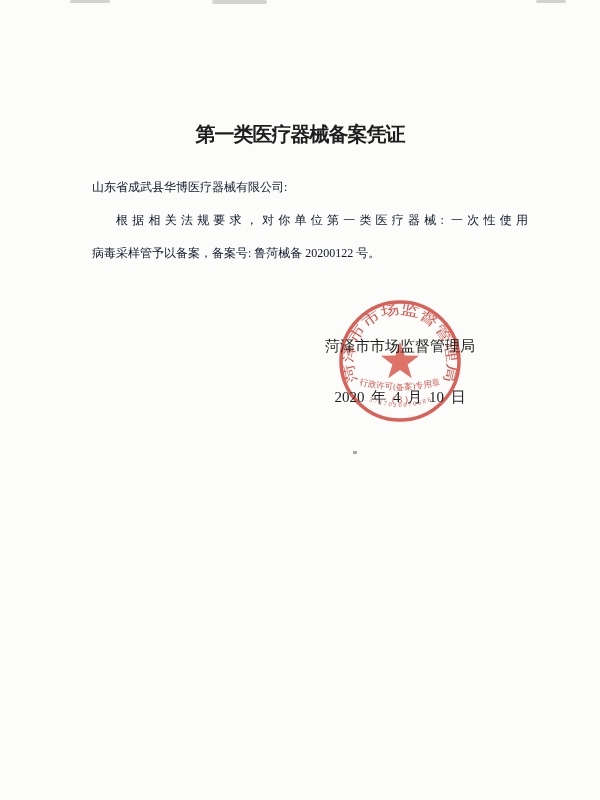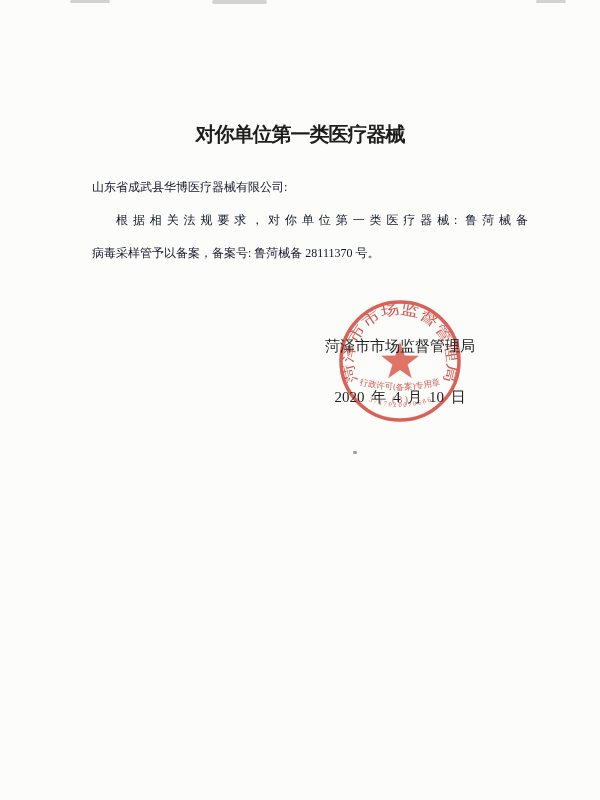--- a/index.html
+++ b/index.html
@@ -88,26 +88,26 @@
 </style>
 </head>
 <body>
 
 <div class="page">
 
   <div class="smudge" style="left:70px; top:0; width:40px; height:3px;"></div>
   <div class="smudge" style="left:212px; top:0; width:55px; height:4px;"></div>
   <div class="smudge" style="left:536px; top:0; width:30px; height:3px;"></div>
 
-  <div class="title">对你单位第一类医疗器械</div>
+  <div class="title">第一类医疗器械备案凭证</div>
 
   <div class="doc-body">
     <div class="body-line">山东省成武县华博医疗器械有限公司:</div>
-    <div class="body-line indent-justify">根据相关法规要求，对你单位第一类医疗器械: 鲁菏械备</div>
-    <div class="body-line">病毒采样管予以备案，备案号: 鲁菏械备 28111370 号。</div>
+    <div class="body-line indent-justify">根据相关法规要求，对你单位第一类医疗器械: 一次性使用</div>
+    <div class="body-line">病毒采样管予以备案，备案号: 鲁菏械备 20200122 号。</div>
   </div>
 
   <svg class="seal" viewBox="0 0 128 128">
     <defs>
       <path id="sealArc" d="M 21.4 83.9 A 47 47 0 1 1 106.6 83.9" fill="none"></path>
       <path id="sealLabelArc" d="M 22 87 Q 64 98 106 87" fill="none"></path>
       <path id="sealCodeArc" d="M 30 103 Q 64 117 98 103" fill="none"></path>
     </defs>
     <circle cx="64" cy="64" r="59" fill="none" stroke="#cf382c" stroke-width="3.5" stroke-opacity="0.88"></circle>
     <polygon points="64,45 68.7,58.5 83,58.8 71.6,67.5 75.8,81.2 64,73 52.2,81.2 56.4,67.5 45,58.8 59.3,58.5" fill="#d7493b" fill-opacity="0.85"></polygon>

